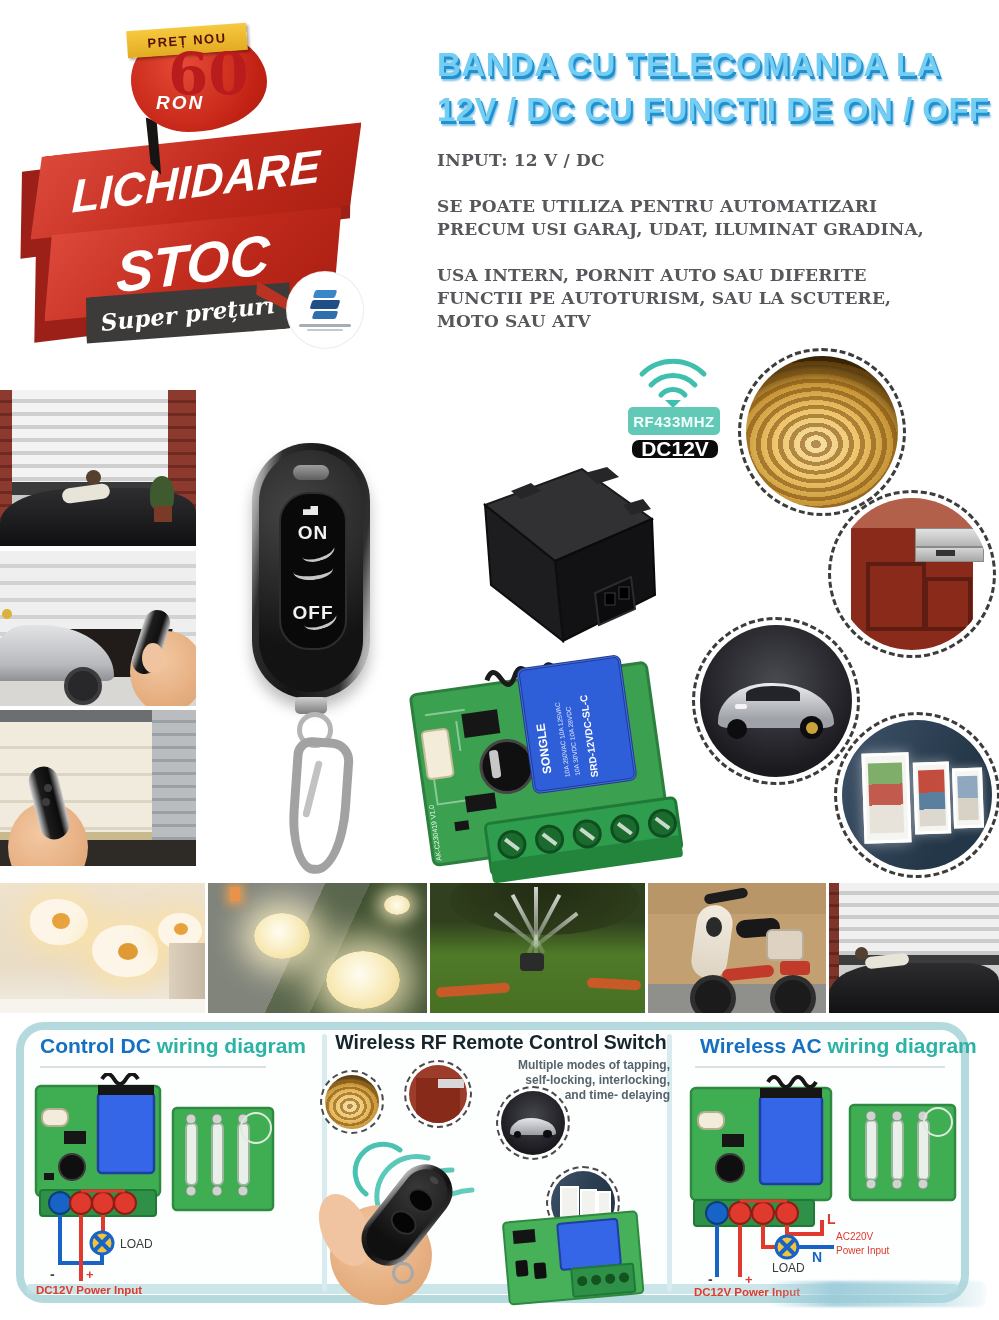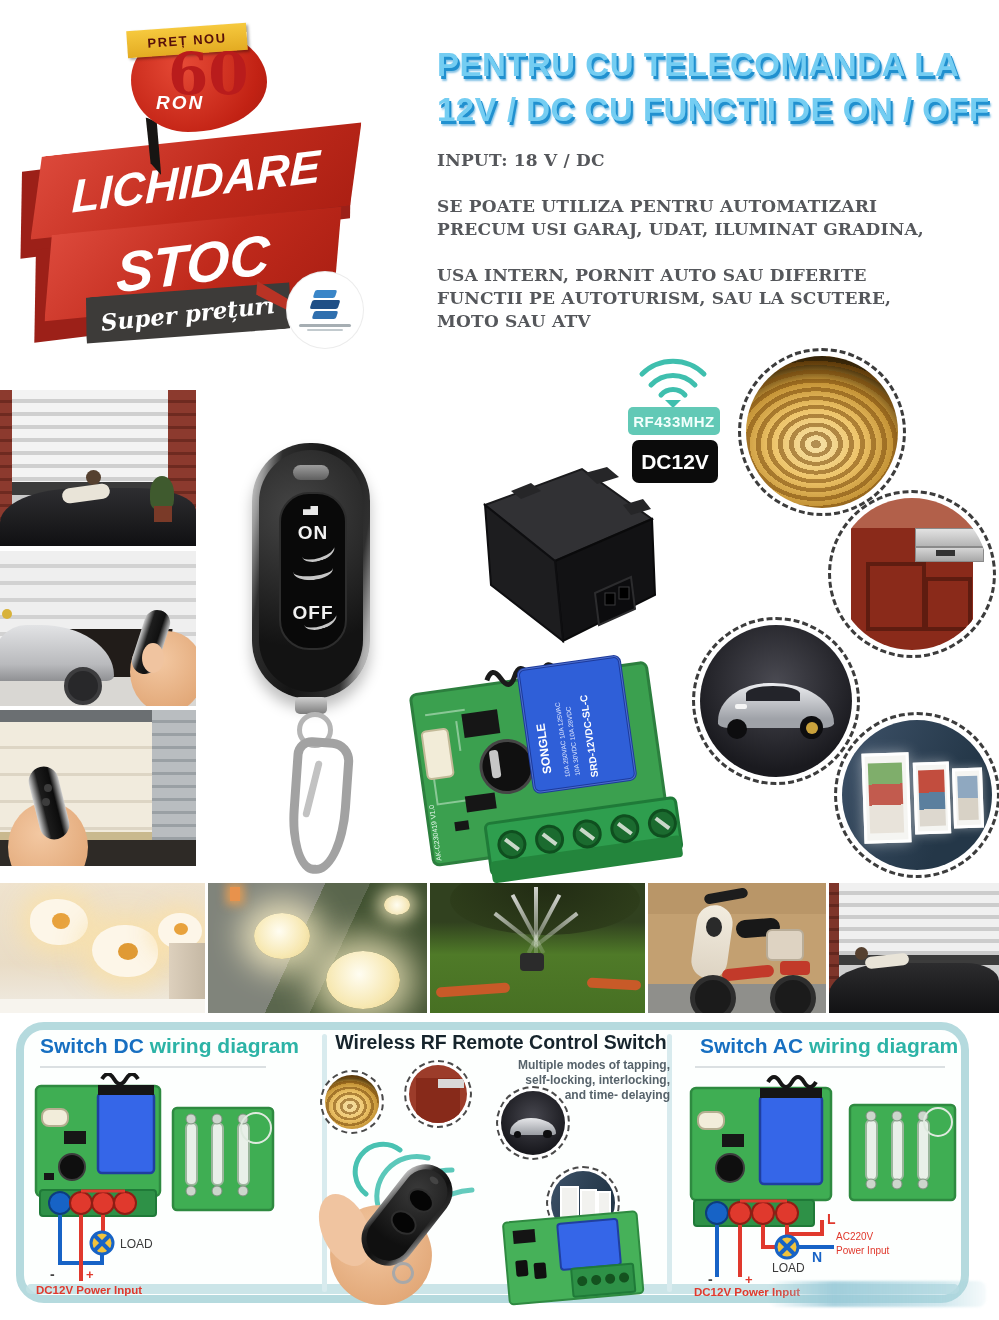--- a/index.html
+++ b/index.html
@@ -46,21 +46,21 @@
              white-space:nowrap}
   .spec{position:absolute;left:437px;font-family:"DejaVu Serif",serif;font-weight:700;
         font-size:17px;color:#55575b;letter-spacing:.2px;white-space:nowrap}
 
   
   .heading{position:absolute;left:231px;top:384px;font-weight:800;font-size:30px;color:#0d0d0d;
            letter-spacing:-.5px;white-space:nowrap}
   .rf-badge{position:absolute;left:628px;top:407px;width:92px;height:28px;border-radius:5px;
             background:#62c9b6;color:#f2fffc;font-weight:700;font-size:15px;letter-spacing:.5px;
             display:flex;align-items:center;justify-content:center}
-  .dc-badge{position:absolute;left:632px;top:440px;width:86px;height:43px;border-radius:7px;
+  .dc-badge{position:absolute;left:632px;top:440px;width:86px;height:18px;border-radius:7px;
             background:#0b0b0b;color:#fff;font-weight:700;font-size:21px;
             display:flex;align-items:center;justify-content:center}
 
   
   .fob-body{position:absolute;left:252px;top:443px;width:118px;height:256px;border-radius:58px;
       background:linear-gradient(100deg,#e2e2e2,#9a9a9a 10%,#2e2e2e 20%,#151515 50%,#303030 80%,#ababab 91%,#dcdcdc);
       box-shadow:0 10px 14px rgba(0,0,0,.25)}
   .fob-inner{position:absolute;left:7px;top:7px;right:7px;bottom:7px;border-radius:52px;
       background:radial-gradient(circle at 35% 25%,#454545,#131313 70%)}
   .fob-top-btn{position:absolute;left:50%;top:15px;width:36px;height:15px;margin-left:-18px;
@@ -127,23 +127,23 @@
     <div class="brush"></div>
     <div class="logo-circle">
       <div class="logo-bar" style="width:22px;height:8px;background:#3a86c8;transform:skewX(-18deg)"></div>
       <div class="logo-bar" style="width:28px;height:9px;background:#1f4f86;transform:skewX(-18deg)"></div>
       <div class="logo-bar" style="width:24px;height:8px;background:#2f6fae;transform:skewX(-18deg)"></div>
       <div class="logo-bar" style="width:52px;height:3px;background:#6b7880;opacity:.6;margin-top:3px"></div>
       <div class="logo-bar" style="width:36px;height:2px;background:#9aa6ad;opacity:.6"></div>
     </div>
   </div>
 
-  <div class="hero-line" style="top:46px">PENTRU CU TELECOMANDA LA</div>
+  <div class="hero-line" style="top:46px">BANDA CU TELECOMANDA LA</div>
   <div class="hero-line" style="top:91px">12V / DC CU FUNCTII DE ON / OFF</div>
-  <div class="spec" style="top:150px">INPUT: 18 V / DC</div>
+  <div class="spec" style="top:150px">INPUT: 12 V / DC</div>
   <div class="spec" style="top:196px">SE POATE UTILIZA PENTRU AUTOMATIZARI</div>
   <div class="spec" style="top:219px">PRECUM USI GARAJ, UDAT, ILUMINAT GRADINA,</div>
   <div class="spec" style="top:265px">USA INTERN, PORNIT AUTO SAU DIFERITE</div>
   <div class="spec" style="top:288px">FUNCTII PE AUTOTURISM, SAU LA SCUTERE,</div>
   <div class="spec" style="top:311px">MOTO SAU ATV</div>
 
   <div class="photo" style="left:0;top:390px;width:196px;height:156px;background:#c9c9c9">
     <div class="abs" style="left:0;top:0;width:12px;height:100%;background:repeating-linear-gradient(180deg,#8c3a2e 0 10px,#6e2a20 10px 13px)"></div>
     <div class="abs" style="right:0;top:0;width:28px;height:100%;background:repeating-linear-gradient(180deg,#8c3a2e 0 10px,#6e2a20 10px 13px)"></div>
     <div class="abs" style="left:12px;top:0;right:28px;height:92px;background:repeating-linear-gradient(180deg,#f3f3f3 0 9px,#cfcfcf 9px 13px)"></div>
@@ -344,21 +344,21 @@
     <div class="abs" style="left:26px;top:64px;width:13px;height:13px;border-radius:50%;background:#55402f"></div>
     <div class="abs" style="left:36px;top:72px;width:44px;height:12px;background:#e9e4d8;border-radius:6px;transform:rotate(-6deg)"></div>
   </div>
 
   <div class="frame"></div>
   <div class="frame-bottom-band"></div>
   <div class="vdivider" style="left:322px"></div>
   <div class="vdivider" style="left:667px"></div>
 
   <div class="panel-title" style="left:40px;top:1034px">
-    <span class="pt-blue">Switch DC</span>
+    <span class="pt-blue">Control DC</span>
     <span class="pt-teal">wiring diagram</span>
   </div>
   <div class="underline" style="left:40px;top:1066px;width:226px;opacity:.5"></div>
 
   <svg class="abs" style="left:28px;top:1073px" width="292" height="227" viewBox="0 0 292 227">
     <rect x="8" y="13" width="124" height="110" rx="5" fill="#3fae53" stroke="#2e8a40" stroke-width="2.5"></rect>
     <path d="M74 6 q6,-10 12,0 t12,0 t12,0" stroke="#161616" stroke-width="4" fill="none"></path>
     <rect x="70" y="20" width="56" height="80" rx="4" fill="#3566e8" stroke="#1f3f9f" stroke-width="2.5"></rect>
     <rect x="70" y="12" width="56" height="10" fill="#161616"></rect>
     <rect x="14" y="36" width="26" height="17" rx="7" fill="#f2edda" stroke="#b5ae90" stroke-width="2"></rect>
@@ -452,21 +452,21 @@
       <div class="abs" style="left:18px;top:7px;width:10px;height:10px;border-radius:50%;background:#14521f"></div>
       <div class="abs" style="left:32px;top:7px;width:10px;height:10px;border-radius:50%;background:#14521f"></div>
       <div class="abs" style="left:46px;top:7px;width:10px;height:10px;border-radius:50%;background:#14521f"></div>
     </div>
     <div class="abs" style="left:10px;top:10px;width:22px;height:13px;background:#141414"></div>
     <div class="abs" style="left:10px;top:40px;width:12px;height:16px;background:#101010;border-radius:2px"></div>
     <div class="abs" style="left:28px;top:44px;width:12px;height:16px;background:#101010;border-radius:2px"></div>
   </div>
 
   <div class="panel-title" style="left:700px;top:1034px">
-    <span class="pt-blue">Switch AC</span>
+    <span class="pt-blue">Wireless AC</span>
     <span class="pt-teal">wiring diagram</span>
   </div>
   <div class="underline" style="left:695px;top:1066px;width:250px;opacity:.5"></div>
 
   <svg class="abs" style="left:686px;top:1072px" width="285" height="228" viewBox="0 0 285 228">
     <rect x="5" y="16" width="140" height="112" rx="5" fill="#3fae53" stroke="#2e8a40" stroke-width="2.5"></rect>
     <path d="M82 10 q6,-10 12,0 t12,0 t12,0 t12,0" stroke="#161616" stroke-width="4" fill="none"></path>
     <rect x="74" y="24" width="62" height="88" rx="4" fill="#3566e8" stroke="#1f3f9f" stroke-width="2.5"></rect>
     <rect x="74" y="16" width="62" height="10" fill="#161616"></rect>
     <rect x="12" y="40" width="26" height="17" rx="7" fill="#f2edda" stroke="#b5ae90" stroke-width="2"></rect>

